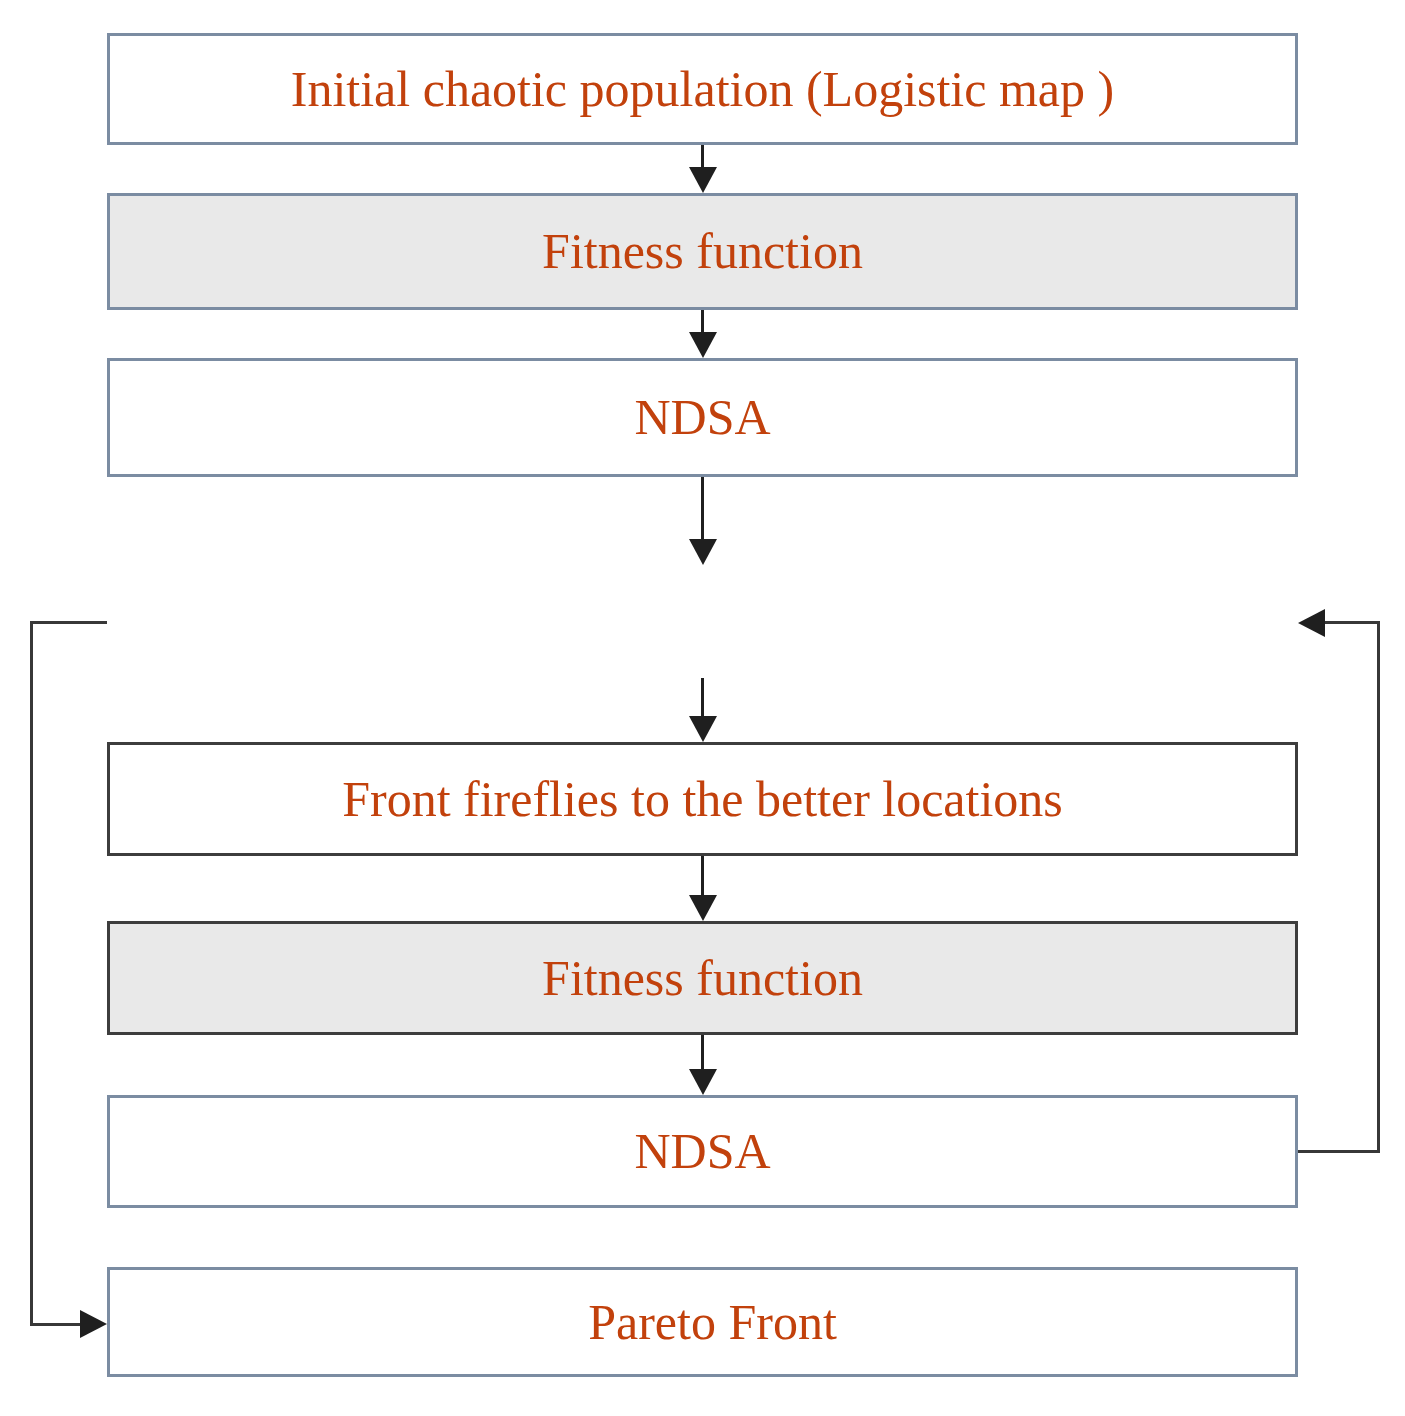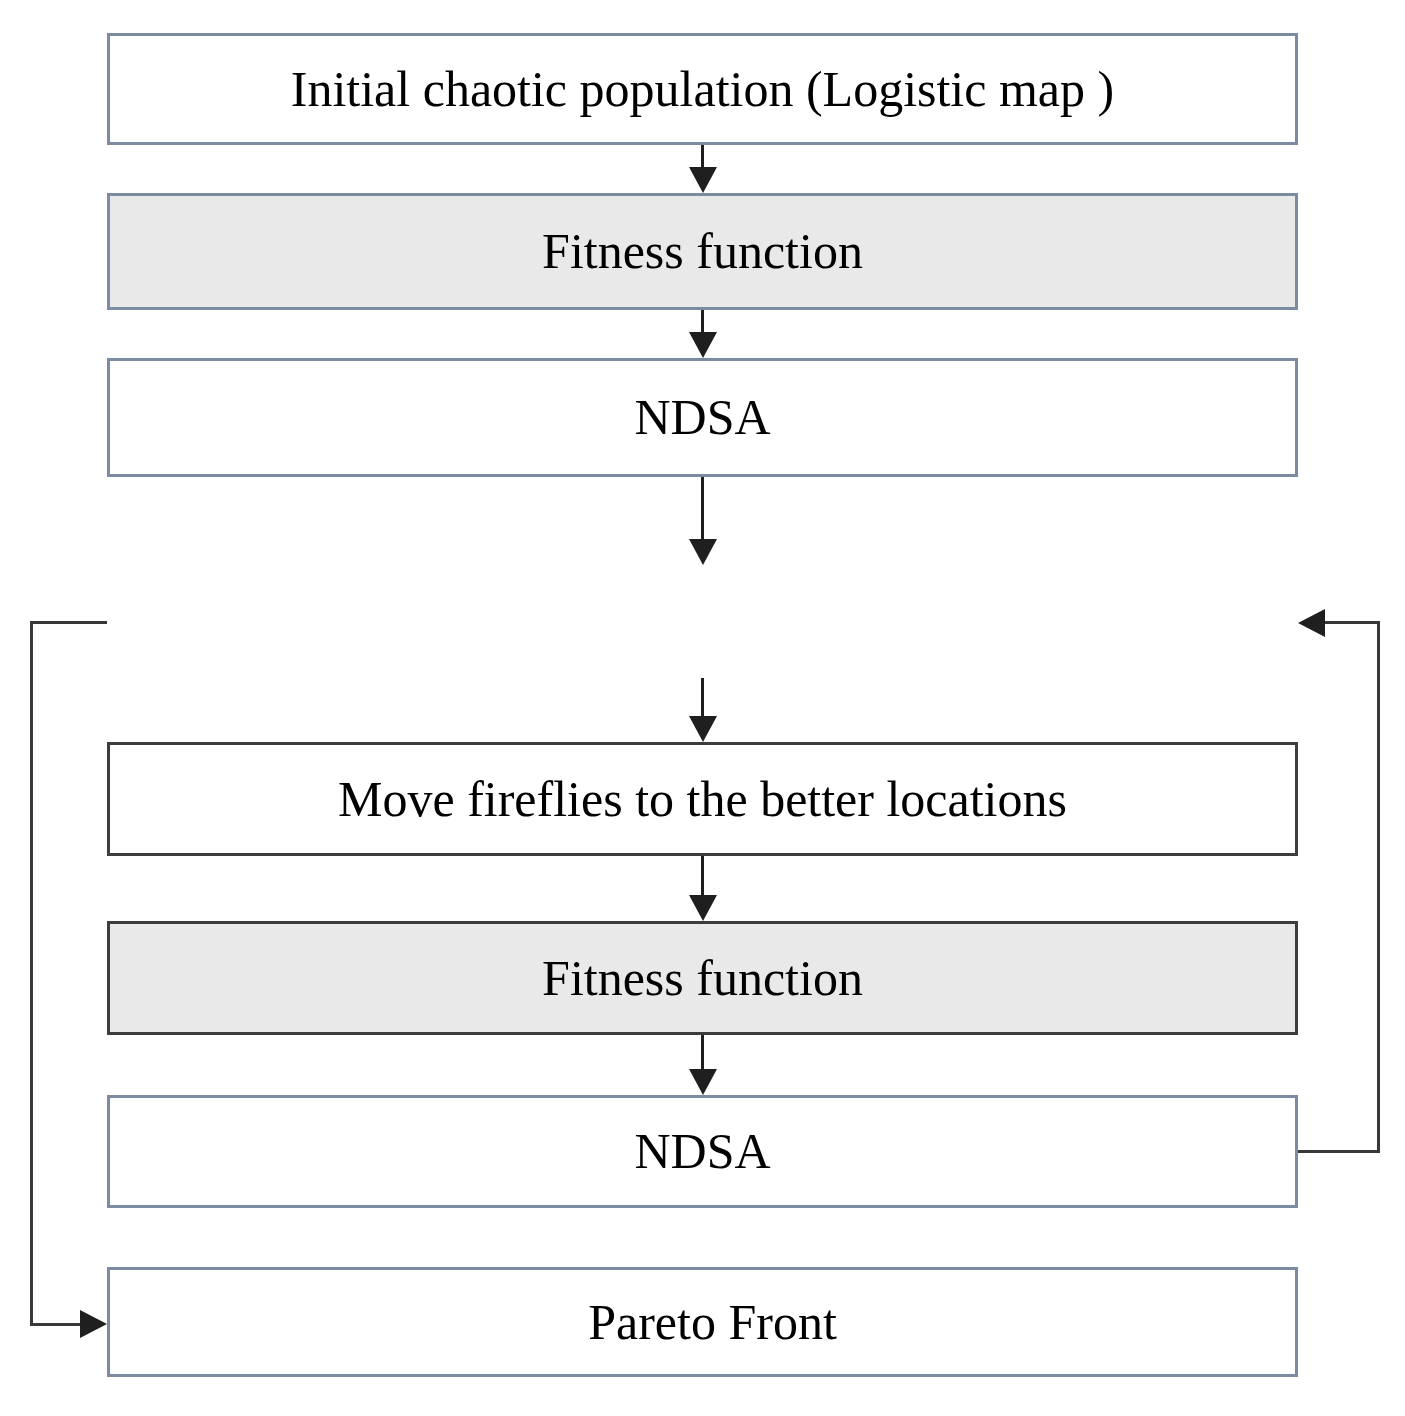--- a/index.html
+++ b/index.html
@@ -17,21 +17,21 @@
     background:#ffffff;
     font-family:"Liberation Serif","DejaVu Serif",serif;
     overflow:hidden;
   }
   .node{
     position:absolute;
     left:107px;width:1191px;
     box-sizing:border-box;
     display:flex;align-items:center;justify-content:center;
     text-align:center;
-    color:#000000;
+    color:#c2410c;
     font-size:50px;
     line-height:1.1;
   }
   .node--blue{border:3px solid var(--blue-border);}
   .node--dark{border:3px solid var(--dark-border);}
   .fill--white{background:var(--white-fill);}
   .fill--gray{background:var(--gray-fill);justify-content:center;}
   .stem{position:absolute;left:701px;width:3px;background:var(--arrow);}
   .head-down{
     position:absolute;left:689px;width:0;height:0;
@@ -65,21 +65,21 @@
   <div class="node node--blue fill--gray" style="top:193px;height:117px;">
     <span>Fitness function</span>
   </div>
 
   <div class="node node--blue fill--white" style="top:358px;height:119px;">
     <span>NDSA</span>
   </div>
 
 
   <div class="node node--dark fill--white" style="top:742px;height:114px;">
-    <span>Move fireflies to the better locations</span>
+    <span>Front fireflies to the better locations</span>
   </div>
 
   <div class="node node--dark fill--gray" style="top:921px;height:114px;">
     <span>Fitness function</span>
   </div>
 
   <div class="node node--blue fill--white" style="top:1095px;height:113px;">
     <span>NDSA</span>
   </div>
 

